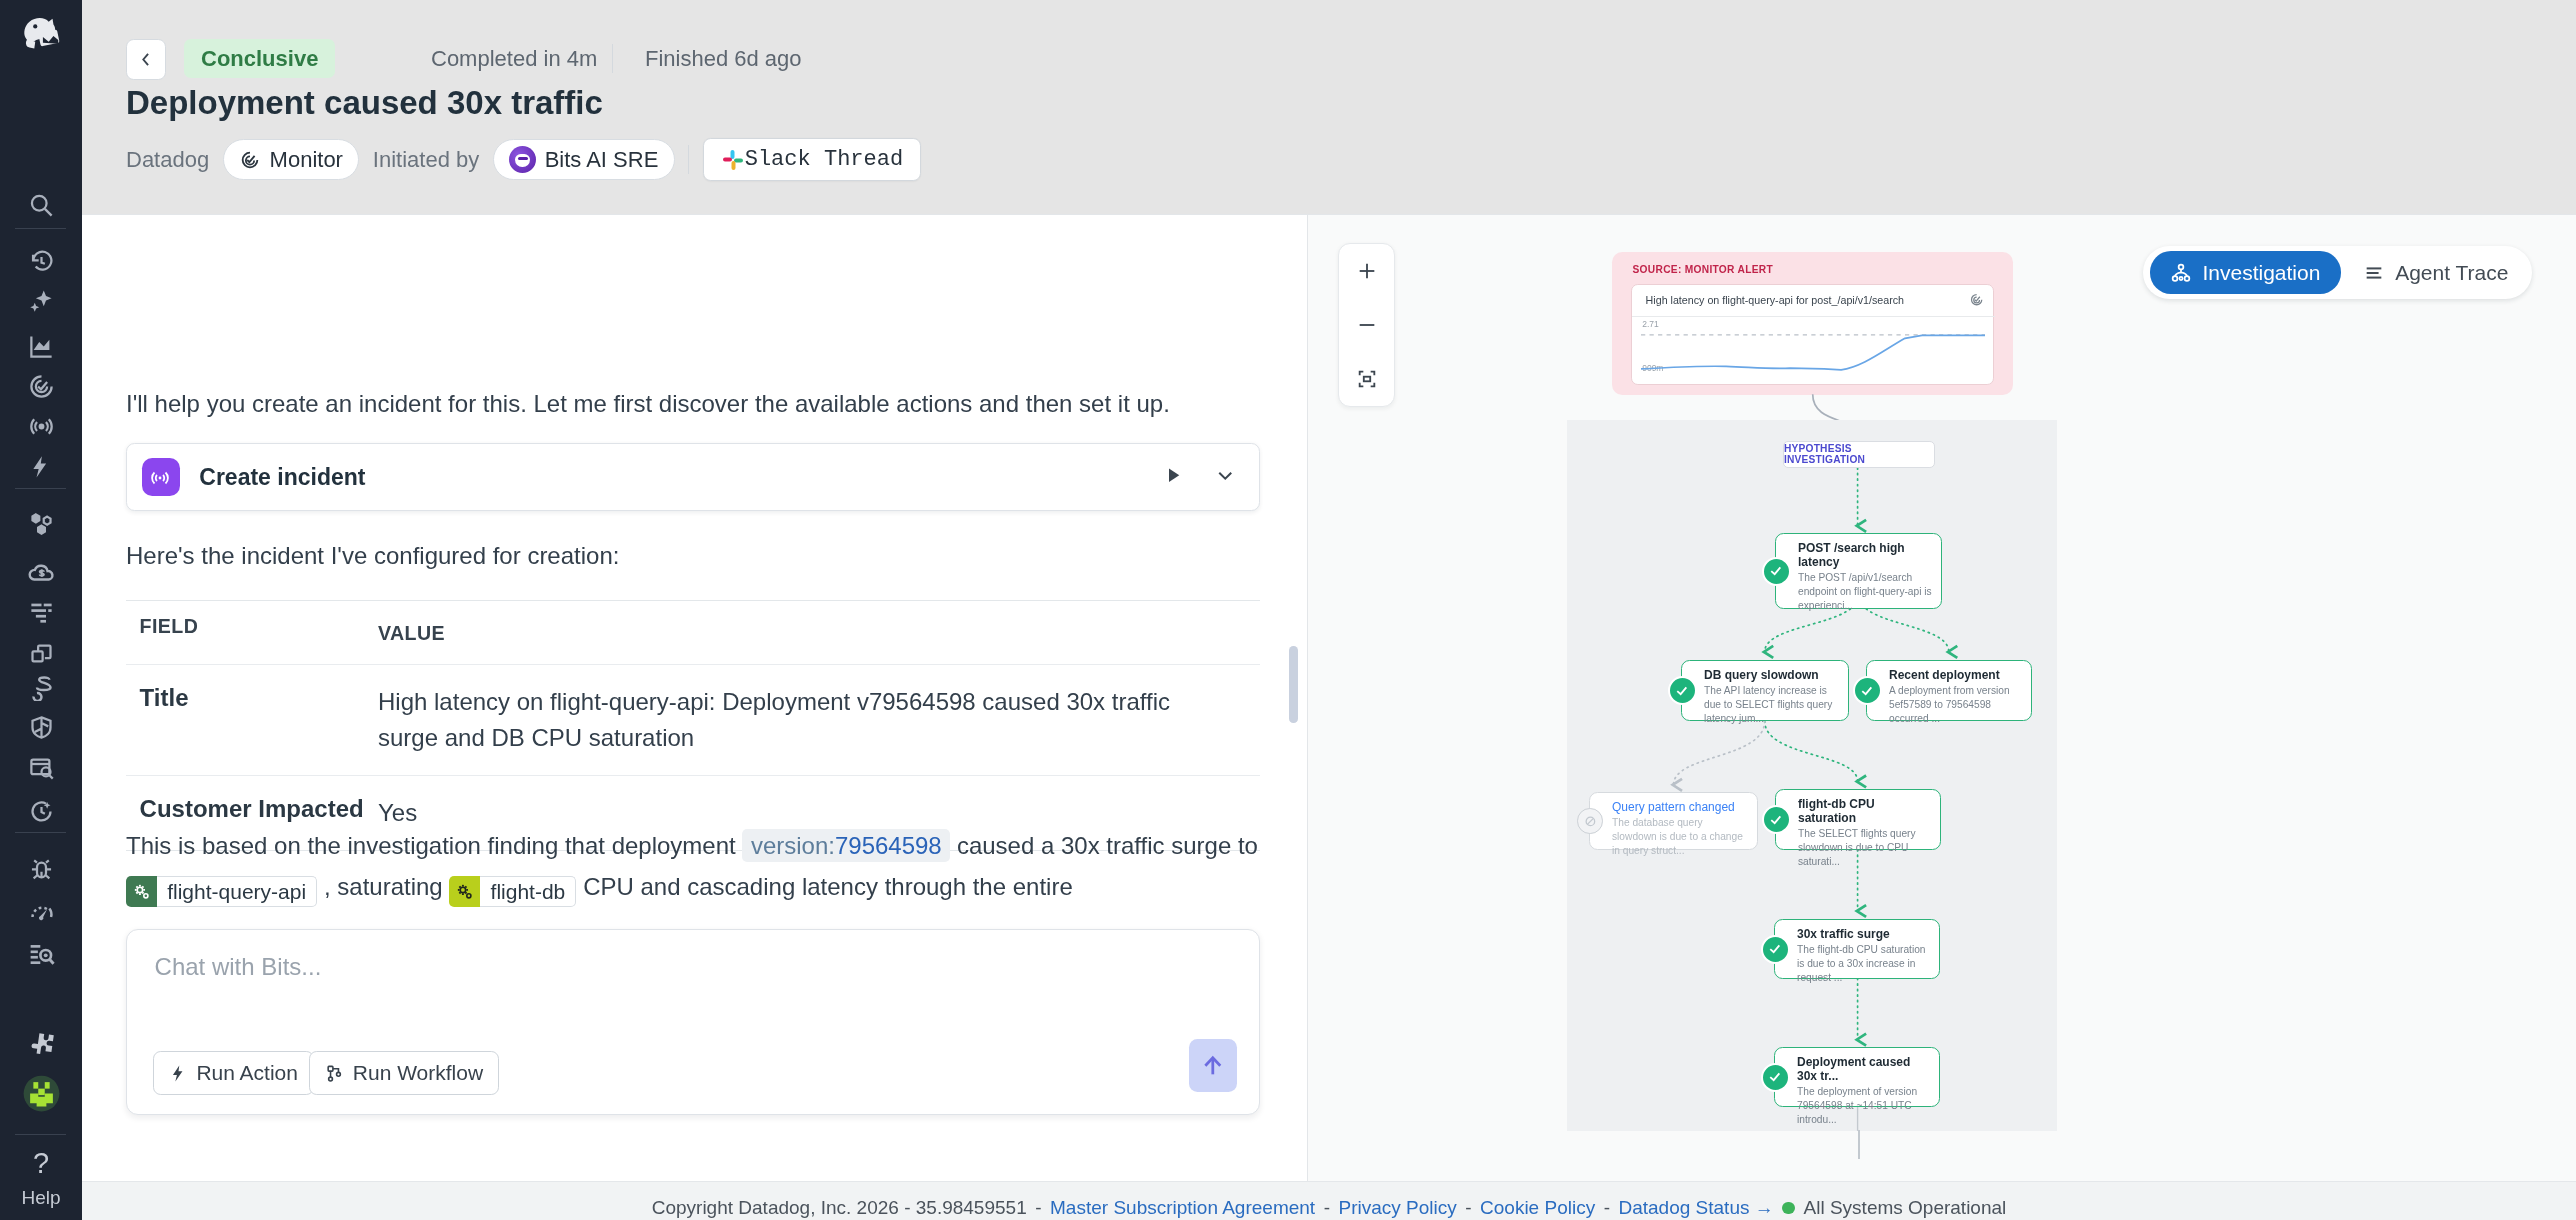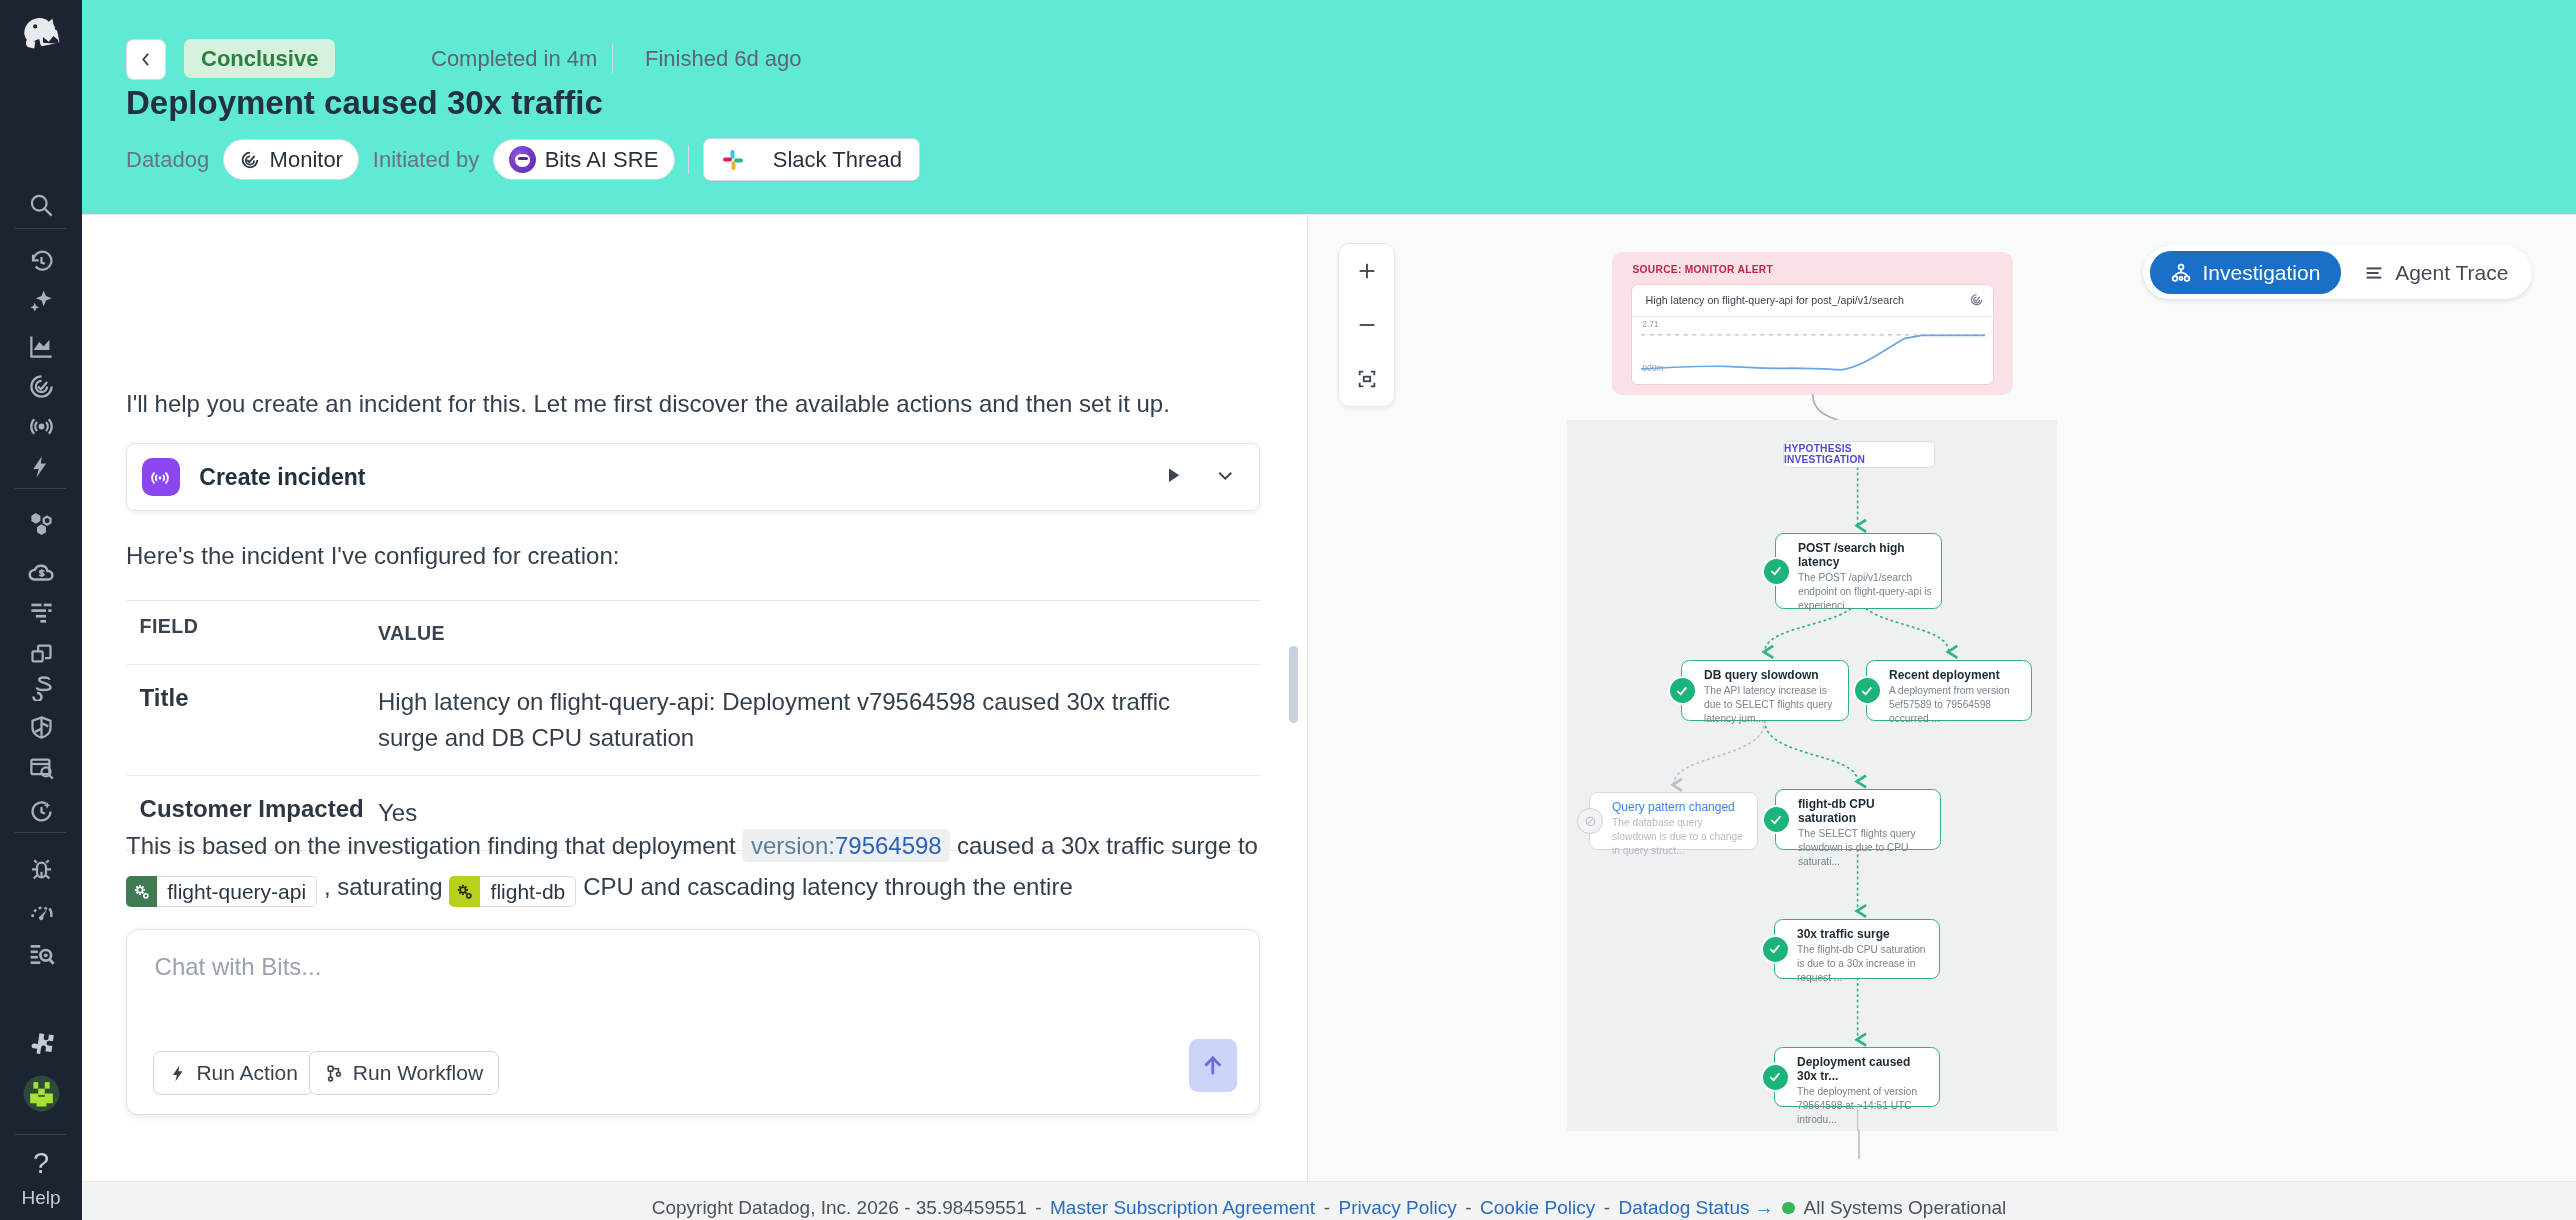--- a/index.html
+++ b/index.html
@@ -6,33 +6,33 @@
   .stage{position:relative;width:2576px;height:1221px;overflow:hidden;
          font-family:"Liberation Sans",sans-serif;color:#333f4b;background:#fff;}
   .abs{position:absolute;}
   
   .sidebar{left:0;top:0;width:82px;height:1221px;background:#1d2431;}
   .sbi{position:absolute;left:0;width:82px;height:38px;display:flex;align-items:center;justify-content:center;cursor:pointer;}
   .sbi svg{display:block;}
   .sbdiv{position:absolute;left:15.3px;width:51px;height:0.9px;background:#39414f;}
   .help-label{position:absolute;left:0;width:82px;text-align:center;color:#c6cbd4;font-size:19px;}
   
-  .header{left:82px;top:0;width:2494px;height:215px;background:#5eead4;border-bottom:0.9px solid #e3e6e9;box-sizing:border-box;}
+  .header{left:82px;top:0;width:2494px;height:215px;background:#e5e5e5;border-bottom:0.9px solid #e3e6e9;box-sizing:border-box;}
   .backbtn{left:44px;top:39px;width:38px;height:39px;border:0.9px solid #d6dbe0;border-radius:7.7px;background:#fff;
            display:flex;align-items:center;justify-content:center;cursor:pointer;}
   .badge{left:102px;top:39px;height:39px;padding:0 17px;border-radius:6.8px;background:#d7f2dc;color:#2f7c45;
          font-size:22px;font-weight:bold;display:flex;align-items:center;}
   .htime{top:39px;height:39px;display:flex;align-items:center;font-size:22px;color:#5d6670;}
   .vdiv{top:44px;width:0.9px;height:29px;background:#d4d9de;}
   .ptitle{left:44px;top:84px;font-size:33px;font-weight:bold;color:#22313d;}
   .metarow{left:44px;top:139px;height:41px;display:flex;align-items:center;gap:13.6px;font-size:22px;color:#6a737d;}
   .pill{display:flex;align-items:center;gap:8.5px;border:0.9px solid #d8dde2;border-radius:22px;height:39px;
         padding:0 15.3px;background:#fff;color:#28323c;cursor:pointer;}
-  .slackbtn{display:flex;align-items:center;gap:28px;border:0.9px solid #d3d8dd;border-radius:7.7px;height:43px;
-        padding:0 17px;background:#fff;color:#28323c;font-size:22px;cursor:pointer;box-shadow:0 0.9px 1.7px rgba(0,0,0,.04);}
+  .slackbtn{display:flex;align-items:center;gap:0;border:0.9px solid #d3d8dd;border-radius:7.7px;height:43px;
+        padding:0 17px;background:#fff;color:#28323c;font-size:22px;cursor:pointer;box-shadow:0 0.9px 1.7px rgba(0,0,0,.04);font-family:Liberation Mono, monospace;}
   .avatar-bits{width:27px;height:27px;border-radius:50%;background:radial-gradient(circle at 35% 35%,#8c55e0,#5b21a8);position:relative;overflow:hidden;}
   .avatar-bits:after{content:"";position:absolute;left:6px;top:7.7px;width:15.3px;height:13.6px;background:#fff;border-radius:6.8px 6.8px 8.5px 8.5px;}
   .avatar-bits:before{content:"";position:absolute;left:8.5px;top:11px;width:10.2px;height:3.4px;background:#5b21a8;border-radius:1.7px;z-index:1;}
   
   .chat{left:82px;top:215px;width:1225px;height:966px;background:#fff;}
   .bubble{left:283px;top:41px;width:852px;background:#e9ecfa;border-radius:12px;padding:22px 27px;
           font-size:24px;line-height:39px;color:#303c49;box-sizing:border-box;}
   .chatline{left:44px;font-size:24px;line-height:38px;color:#333f4b;}
   .actioncard{left:44px;top:228px;width:1134px;height:68px;border:0.9px solid #dfe3e8;border-radius:8.5px;background:#fff;
           box-shadow:0 1.7px 4.3px rgba(20,30,40,.07);display:flex;align-items:center;cursor:pointer;box-sizing:border-box;}

